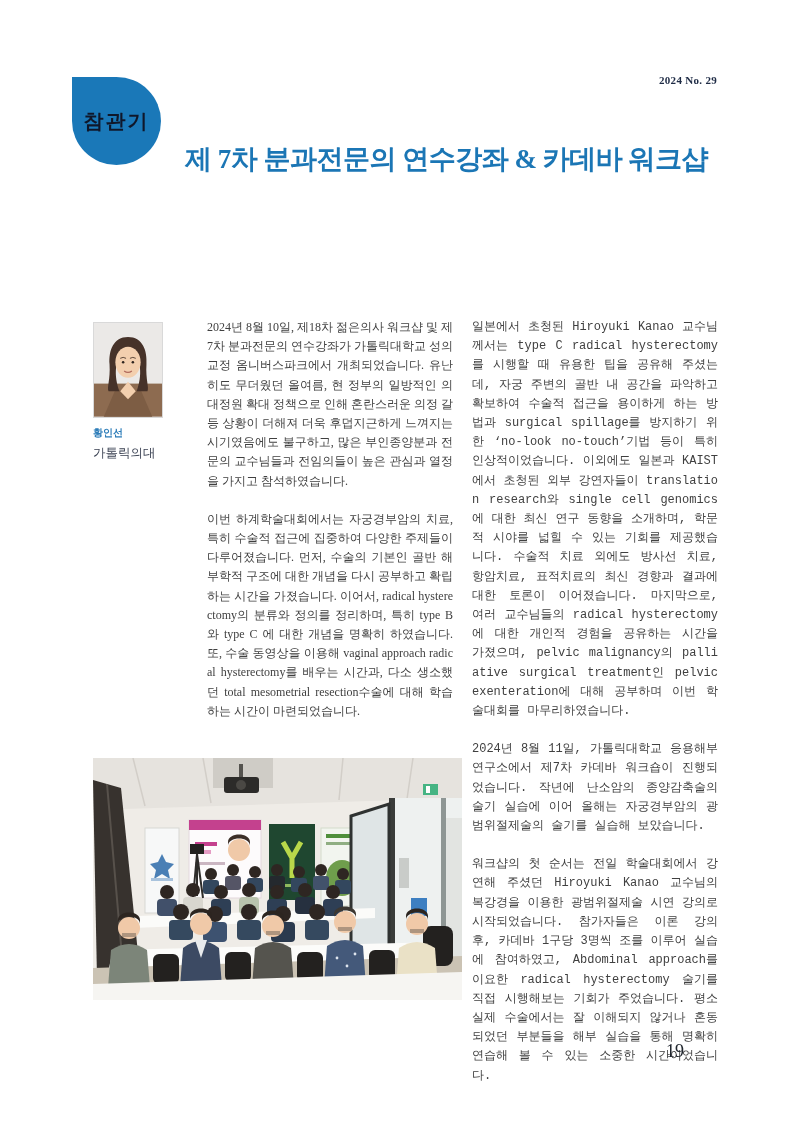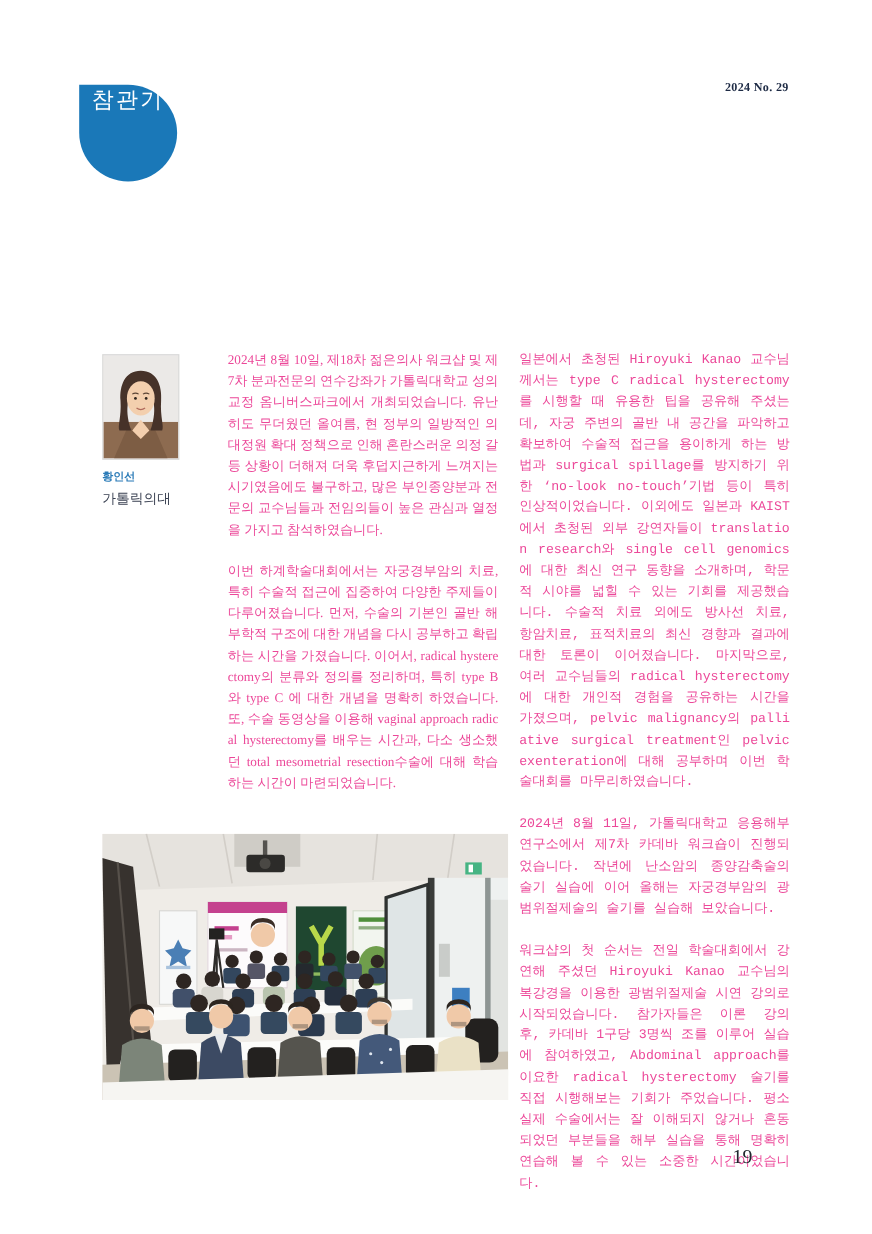--- a/index.html
+++ b/index.html
@@ -14,38 +14,38 @@
   .issue-label{
     position:absolute;top:74px;right:76px;
     font-size:11px;font-weight:bold;color:#1e2b45;
     letter-spacing:.3px;
   }
   .badge{
     position:absolute;left:72px;top:77px;
     width:89px;height:88px;
     background:#1a78b8;
     border-radius:0 50% 50% 50%;
-    display:flex;align-items:flex-start;justify-content:center;
-    color:#ffffff;font-size:20px;font-weight:normal;letter-spacing:2px;
+    display:flex;align-items:center;justify-content:center;
+    color:#0f172a;font-size:20px;font-weight:bold;letter-spacing:2px;
   }
   .title{
     position:absolute;left:185px;top:140px;
     color:#1b76b5;font-size:27px;font-weight:bold;line-height:39px;
     letter-spacing:-0.5px;white-space:nowrap;
   }
   .author{position:absolute;left:93px;top:322px;width:110px;}
   .author-photo{
     width:70px;height:96px;border:1px solid #d9d9d9;box-sizing:border-box;
     display:block;background:#eceae8;
   }
   .author-name{margin-top:8px;font-size:10px;font-weight:bold;color:#2c7cb8;}
   .author-affil{margin-top:5px;font-size:12.5px;font-weight:normal;color:#3a4152;}
   .col{
     position:absolute;top:318px;width:246px;
-    font-size:12px;line-height:19.2px;color:#ec4899;
+    font-size:12px;line-height:19.2px;color:#404040;
     text-align:justify;word-break:break-all;
   }
   .col p{margin:0 0 19px 0;}
   .col-left{left:207px;}
   .col-right{left:472px;font-family:Liberation Mono, monospace;}
   .group-photo{
     position:absolute;left:93px;top:758px;width:369px;height:242px;
     display:block;
   }
   .page-number{
@@ -58,20 +58,21 @@
 
 <div class="page">
 
   <div class="issue-label">2024 No. 29</div>
 
   <div class="badge">
     <span>참관기</span>
   </div>
 
   <div class="title">
+    <div>제 7차 분과전문의 연수강좌 &amp; 카데바 워크샵</div>
   </div>
 
   <div class="author">
 
     <svg class="author-photo" viewBox="0 0 70 96" xmlns="http://www.w3.org/2000/svg">
       <rect x="0" y="0" width="70" height="96" fill="#ebe9e7"></rect>
       <rect x="0" y="62" width="70" height="34" fill="#8d6b50"></rect>
       <path d="M10 96 L23 66 L35 74 L47 66 L60 96 Z" fill="#7d5d44"></path>
       <path d="M35 60 L27 70 L35 78 L43 70 Z" fill="#f3cfae"></path>
       <path d="M35 14 C20 14 15 28 16 42 C17 58 13 66 15 70 L26 70 C22 58 22 50 23 44 L47 44 C48 50 48 58 44 70 L55 70 C57 66 53 58 54 42 C55 28 50 14 35 14 Z" fill="#463229"></path>

